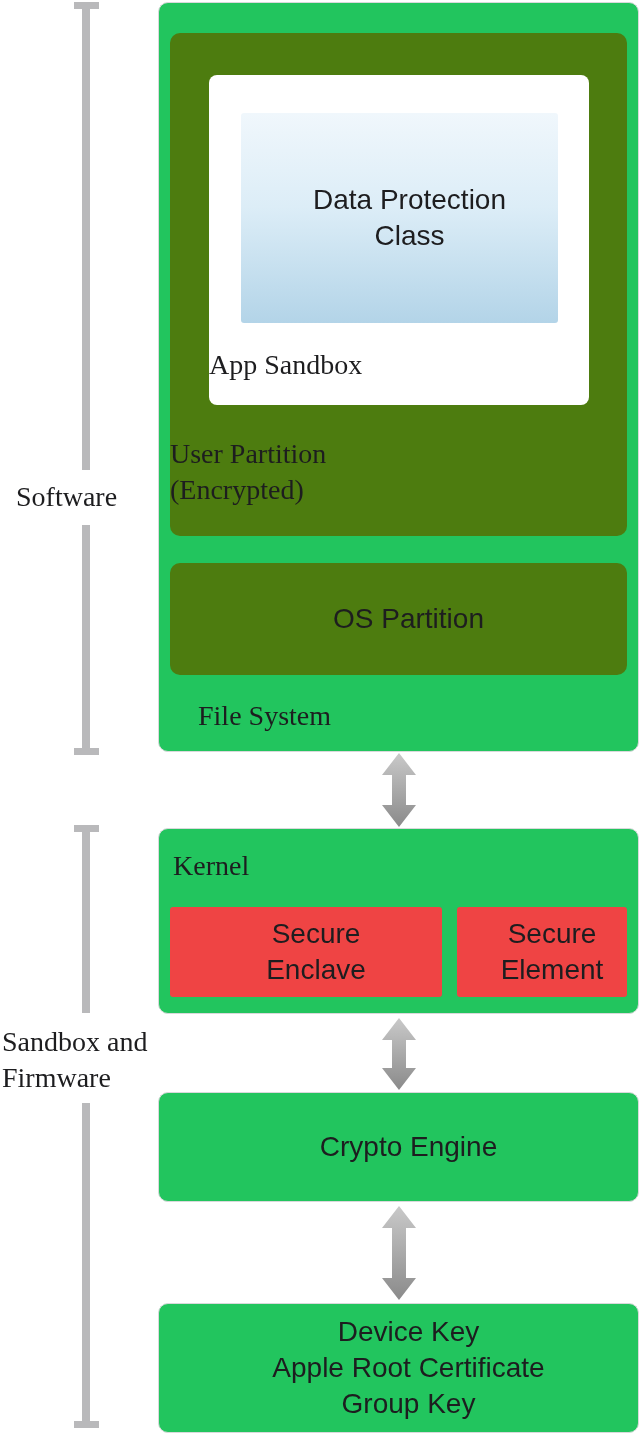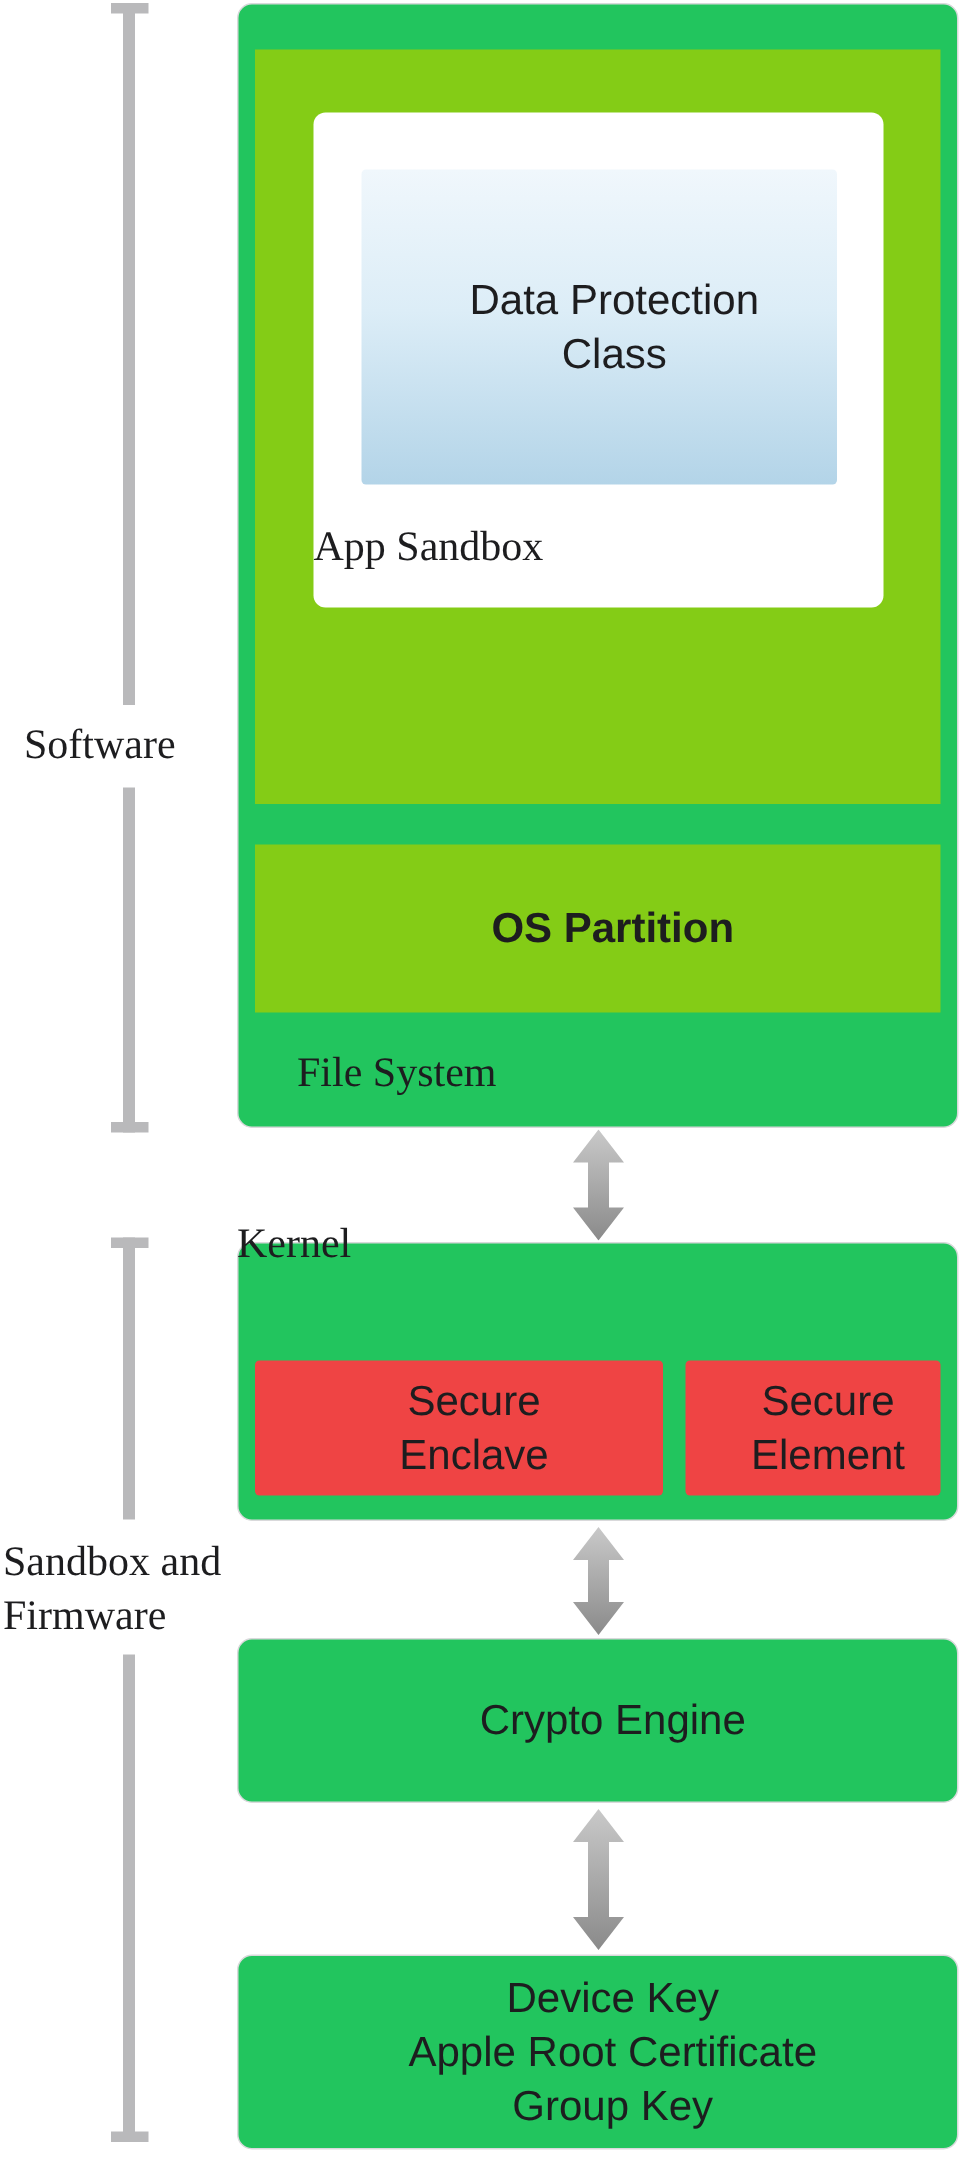--- a/index.html
+++ b/index.html
@@ -6,21 +6,21 @@
   .canvas{
     position:relative;
     width:642px;height:1438px;
     background:#ffffff;
     font-family:"Liberation Sans","DejaVu Sans",sans-serif;
     color:#1d1d1f;
     overflow:hidden;
   }
   .box{position:absolute;box-sizing:border-box;}
   .light{background:#22c55e;border:1px solid #d9d9db;border-radius:10px;}
-  .mid{background:#84cc16;border-radius:0;font-weight:bold;}
+  .mid{background:#4d7c0f;border-radius:10px;}
   .midflat{background:#ef4444;border-radius:3px;}
   .white{background:#ffffff;border-radius:8px;}
   .grad{
     background:linear-gradient(180deg,#f0f7fc 0%,#dcedf7 45%,#b3d4e8 100%);
     border-radius:3px;
   }
   .lbl{
     position:absolute;
     font-size:28px;line-height:36px;
     text-align:left;
@@ -56,37 +56,38 @@
   <div class="box light" style="left:158px;top:2px;width:481px;height:750px;"></div>
   <div class="box mid" style="left:170px;top:33px;width:457px;height:503px;"></div>
   <div class="box white" style="left:209px;top:75px;width:380px;height:330px;"></div>
   <div class="box grad" style="left:241px;top:113px;width:317px;height:210px;">
     <div class="centered">
         <span>Data Protection</span>
         <span>Class</span>
       </div>
   </div>
   <div class="lbl" style="left:209px;top:347px;width:380px;">App Sandbox</div>
+  <div class="lbl" style="left:170px;top:436px;width:457px;"><span>User Partition</span><br><span>(Encrypted)</span></div>
   <div class="box mid" style="left:170px;top:563px;width:457px;height:112px;">
     <div class="centered">OS Partition</div>
   </div>
   <div class="lbl" style="left:158px;top:698px;width:481px;padding-left:40px;">File System</div>
 
   <svg class="arrow" style="left:382px;top:753px;height:74px;" viewBox="0 0 34 74">
     <defs>
       <linearGradient id="ag1" x1="0" y1="0" x2="0" y2="1">
         <stop offset="0" stop-color="#c9c9c9"></stop>
           <stop offset="1" stop-color="#8a8a8a"></stop>
       </linearGradient>
     </defs>
     <polygon points="17,0 34,22 24,22 24,52 34,52 17,74 0,52 10,52 10,22 0,22" fill="url(#ag1)"></polygon>
   </svg>
 
   <div class="box light" style="left:158px;top:828px;width:481px;height:186px;"></div>
-  <div class="lbl" style="left:158px;top:812px;width:401px;">Kernel</div>
+  <div class="lbl" style="left:158px;top:848px;width:401px;padding-left:15px;">Kernel</div>
   <div class="box midflat" style="left:170px;top:907px;width:272px;height:90px;">
     <div class="centered">
         <span>Secure</span>
         <span>Enclave</span>
       </div>
   </div>
   <div class="box midflat" style="left:457px;top:907px;width:170px;height:90px;">
     <div class="centered">
         <span>Secure</span>
         <span>Element</span>

